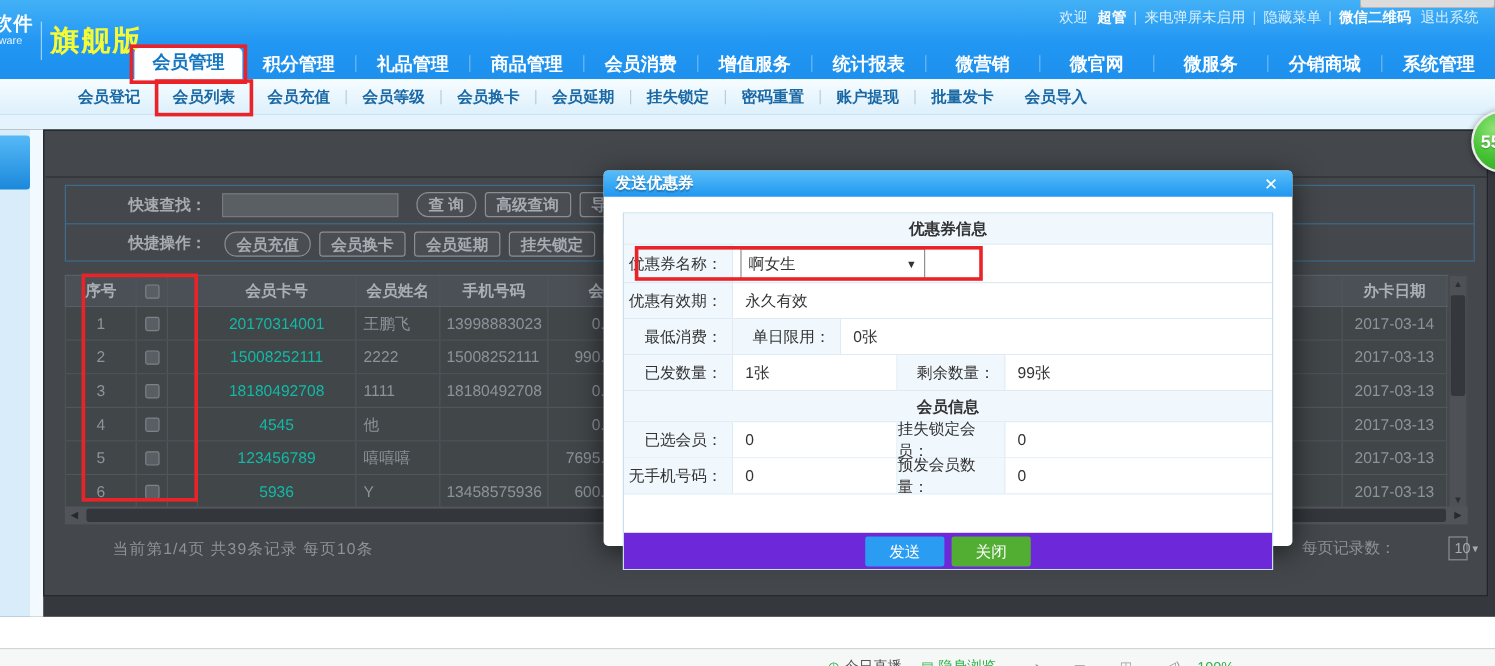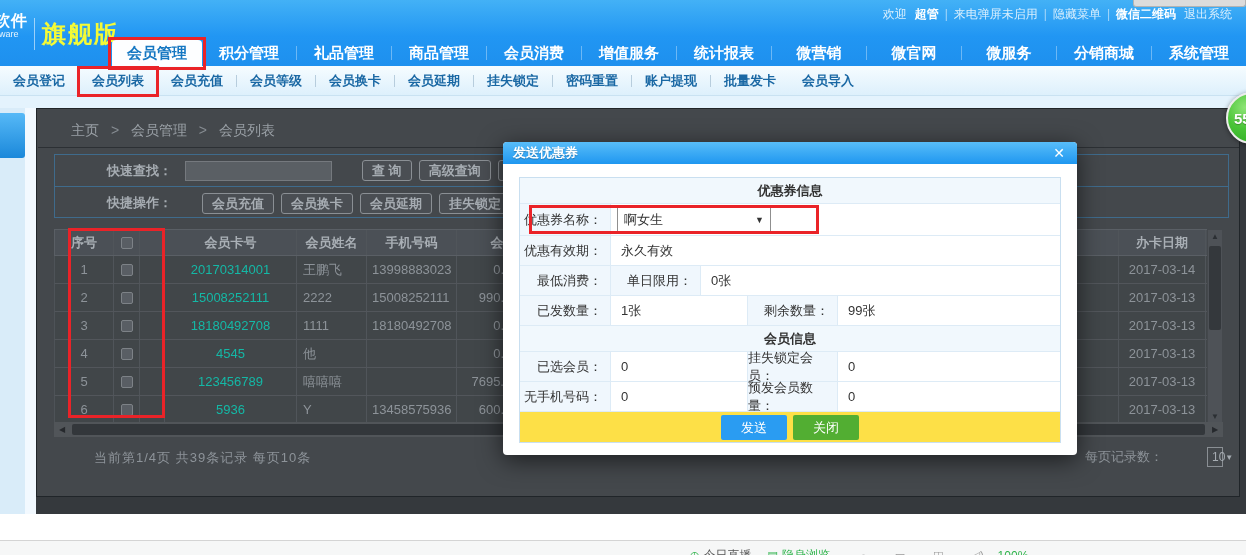--- a/index.html
+++ b/index.html
@@ -17,42 +17,42 @@
   .logo .l2 { font-size:9px; color:#e7f4fd; }
   .logo-div { position:absolute; left:34px; top:18px; height:32px; width:1px; background:rgba(255,255,255,.55); }
   .edition { position:absolute; left:42px; top:18px; font-size:24px; font-weight:bold; color:#f4fa36; letter-spacing:2px; }
   .mainnav { position:absolute; left:112px; bottom:0; right:0; height:26px; display:flex; align-items:flex-end; }
   .tab-active { position:relative; height:26px; line-height:26px; padding:0 15px; background:#fdfeff; color:#1577c2; font-weight:bold; font-size:15px; border-radius:4px 4px 0 0; cursor:pointer; }
   .nav-rest { flex:1; display:flex; height:26px; align-items:center; }
   .nav-item { flex:1; text-align:center; color:#fff; font-weight:bold; font-size:15px; cursor:pointer; white-space:nowrap; }
   .nav-bar { width:1px; height:14px; background:rgba(255,255,255,.35); }
 
   
-  .subnav { position:absolute; left:0; top:66px; width:1246px; height:30px; background:linear-gradient(180deg,#f6fcff,#ddf0fc); border-bottom:1px solid #c9e2f2; display:flex; align-items:center; }
+  .subnav { position:absolute; left:0; top:66px; width:1246px; height:30px; background:linear-gradient(180deg,#f6fcff,#ddf0fc); border-bottom:1px solid #c9e2f2; display:flex; align-items:center; padding-left:52px; }
   .sub-item { position:relative; color:#1a68a4; font-weight:bold; font-size:13px; padding:0 13px; cursor:pointer; white-space:nowrap; }
   .sub-bar { width:1px; height:12px; background:#b7cddd; }
   .gap-strip { position:absolute; left:0; top:96px; width:1246px; height:12px; background:#e4f3fd; }
 
   
   .content { position:absolute; left:0; top:108px; width:1246px; height:406px; background:#35393d; }
   .left-strip { position:absolute; left:0; top:0; width:25px; height:406px; background:#d9ecf9; }
   .left-strip2 { position:absolute; left:25px; top:0; width:11px; height:406px; background:#f2f9ff; }
   .left-handle { position:absolute; left:0; top:5px; width:25px; height:45px; background:linear-gradient(180deg,#56b9f7,#1b88da); border-radius:0 3px 3px 0; cursor:pointer; }
   .panel { position:absolute; left:36px; top:0; width:1204px; height:389px; background:#44484c; border:1px solid #202529; }
   .breadcrumb { position:absolute; left:34px; top:13px; font-size:14px; color:#9aa0a6; }
   .breadcrumb .bsep { margin:0 8px; color:#868c92; }
   .bc-divider { position:absolute; left:1px; top:38px; width:1201px; height:1px; background:#2c3034; }
 
   .quickbox { position:absolute; left:17px; top:45px; width:1175px; height:64px; border:1px solid #3f6b8c; }
   .qrow { position:relative; height:32px; display:flex; align-items:center; }
   .qrow1 { border-bottom:1px solid #3f6b8c; }
   .qlabel { width:117px; text-align:right; font-weight:bold; color:#a6acb2; font-size:13px; }
   .qinput { margin-left:13px; width:147px; height:20px; background:#5a5f64; border:1px solid #75797e; color:#b9bfc4; font-size:12px; padding:0 4px; }
   .qbtn { margin-left:7px; height:21px; line-height:19px; padding:0 9px; border:1px solid #8a8f94; border-radius:3px; background:#4a4e53; color:#a6acb2; font-size:13px; font-weight:bold; cursor:pointer; white-space:nowrap; }
-  .qbtn.first { margin-left:30px; }
+  .qbtn.first { margin-left:15px;border-radius:10px; }
 
   
   .mtbl { position:absolute; left:17px; top:120px; width:1169px; }
   .trow { display:flex; height:28px; }
   .trow.head { height:27px; background:#4b5056; font-weight:bold; color:#a9afb5; border:1px solid #5a5f65; border-bottom:1px solid #5a5f65; }
   .trow.body { background:#414649; color:#8d9399; border-left:1px solid #4e5358; border-right:1px solid #4e5358; border-bottom:1px solid #52565b; }
   .tc { flex:none; display:flex; align-items:center; justify-content:center; font-size:13px; border-right:1px solid #50555a; overflow:hidden; white-space:nowrap; }
   .tc.last { border-right:none; }
   .c0{width:59px;} .c1{width:26px;} .c2{width:25px;} .c3{width:132px;} .c4{width:70px; justify-content:flex-start; padding-left:6px;} .c5{width:90px; justify-content:flex-start; padding-left:5px;} .c6{width:120px; justify-content:flex-end; padding-right:72px;} .c7{width:542px;} .c8{width:87px;} .c9{width:16px; border-right:none;}
   .trow.head .tc.c4, .trow.head .tc.c5 { justify-content:center; padding-left:0; }
@@ -84,21 +84,21 @@
   .mtable { width:542px; border:1px solid #c9dff0; font-size:13px; color:#333; }
   .mrow { display:flex; border-bottom:1px solid #ddebf6; }
   .mrow:last-child { border-bottom:none; }
   .msection { height:26px; line-height:26px; background:#f1f8fd; font-weight:bold; text-align:center; display:block; }
   .ml { background:#f0f7fd; display:flex; align-items:center; justify-content:flex-end; padding-right:8px; border-right:1px solid #ddebf6; }
   .mv { display:flex; align-items:center; padding-left:10px; background:#fff; }
   .ml1{width:91px;} .mv1{width:137px; border-right:1px solid #ddebf6;} .ml2{width:90px;} .mv2{flex:1;}
   .mrow.h30 { height:30px; } .mrow.h32 { height:32px; position:relative; }
   .msel { margin-left:6px; width:154px; height:23px; border:1px solid #8f8f8f; background:#fff; display:flex; align-items:center; padding:12px 6px; cursor:pointer; }
   .msel .arr { margin-left:auto; font-size:9px; color:#333; }
-  .m-btnrow { height:30px; display:flex; align-items:center; justify-content:center; background:#fde047; }
+  .m-btnrow { height:30px; display:flex; align-items:center; justify-content:center; background:#6d28d9;margin-top:32px; }
   .mbtn { width:66px; height:25px; color:#fff; font-size:13px; border:none; margin:0 3px; cursor:pointer; border-radius:2px; line-height:25px; text-align:center; }
   .mbtn.send { background:#2a9cf2; }
   .mbtn.close { background:#52ae32; }
 
   
   .footer { position:absolute; left:0; top:540px; width:1032px; height:26px; background:linear-gradient(180deg,#3db3f7,#1f9bf0); border-top:1px solid #1181cf; z-index:30;font-style:italic; }
   .footer .msg { position:absolute; right:32px; top:5px; color:#ffe82e; font-weight:bold; font-size:13px; cursor:pointer; }
   .bstrip { position:absolute; left:0; top:540px; width:1246px; height:15px; background:#f6f7f7; border-top:1px solid #d4d4d4; overflow:hidden; z-index:30; }
   .bstrip-inner { position:absolute; left:690px; top:6px; display:flex; align-items:center; font-size:12px; color:#555; white-space:nowrap; }
   .bstrip-inner .ic { color:#2db44a; margin-right:4px; font-size:11px; }
@@ -183,27 +183,20 @@
     <span class="sub-item">会员导入</span>
   </div>
   <div class="gap-strip"></div>
 
   <div class="content">
     <div class="left-strip"></div>
     <div class="left-strip2"></div>
     <div class="left-handle"></div>
 
     <div class="panel">
-      <div class="breadcrumb">
-        <span>主页</span>
-        <span class="bsep">&gt;</span>
-        <span>会员管理</span>
-        <span class="bsep">&gt;</span>
-        <span>会员列表</span>
-      </div>
       <div class="bc-divider"></div>
 
       <div class="quickbox">
         <div class="qrow qrow1">
           <span class="qlabel">快速查找：</span>
           <input class="qinput" style="">
           <span class="qbtn first">查  询</span>
           <span class="qbtn">高级查询</span>
           <span class="qbtn">导出</span>
         </div>

